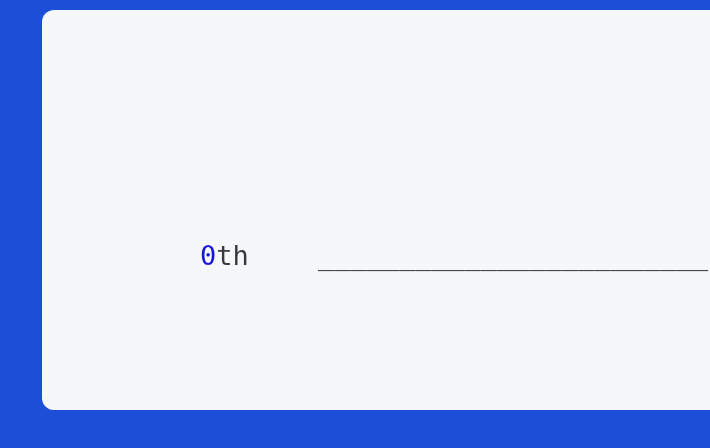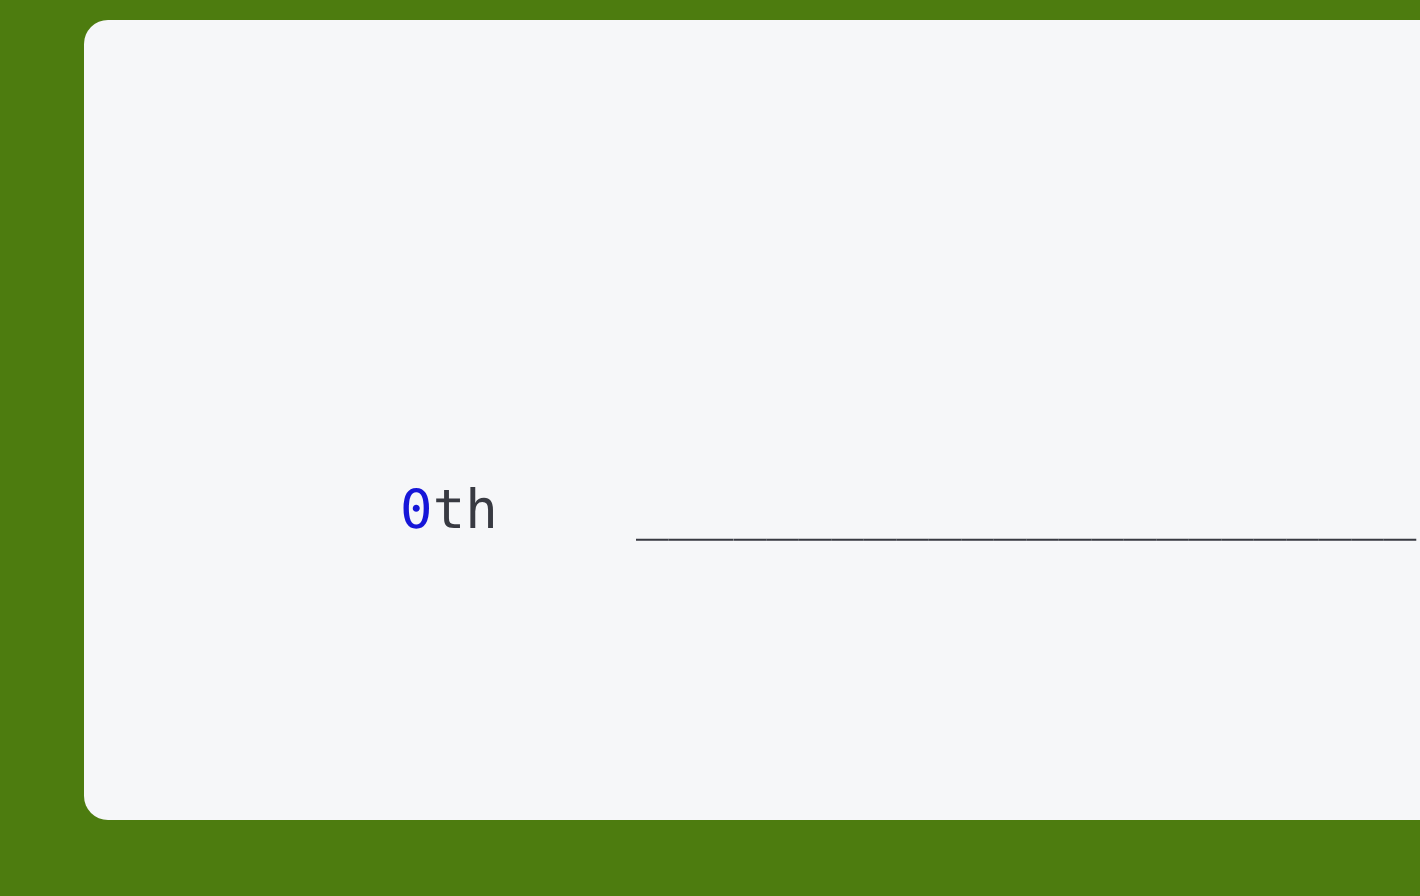--- a/index.html
+++ b/index.html
@@ -12,21 +12,21 @@
     width: 710px;
     height: 448px;
     overflow: hidden;
     font-family: "DejaVu Sans Mono", "Liberation Mono", monospace;
   }
 
   #viewport {
     position: relative;
     width: 710px;
     height: 448px;
-    background: #4d7c0f;
+    background: #1d4ed8;
   }
 
   
   #output-card {
     position: absolute;
     left: 42px;
     top: 10px;
     width: 668px;           
     height: 400px;
     background: #f6f7f9;

